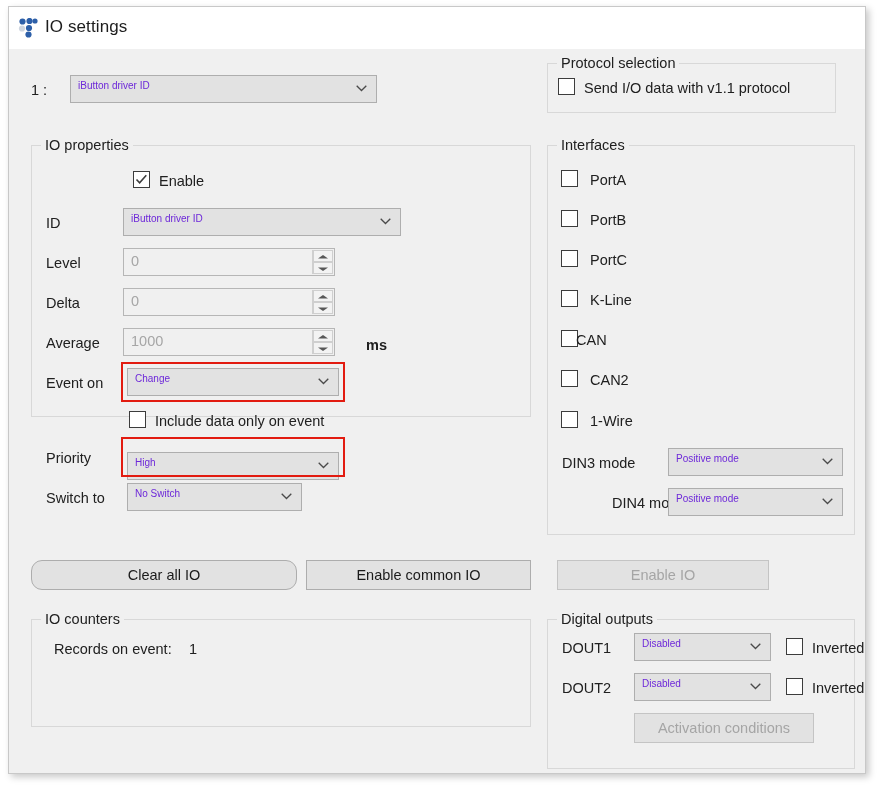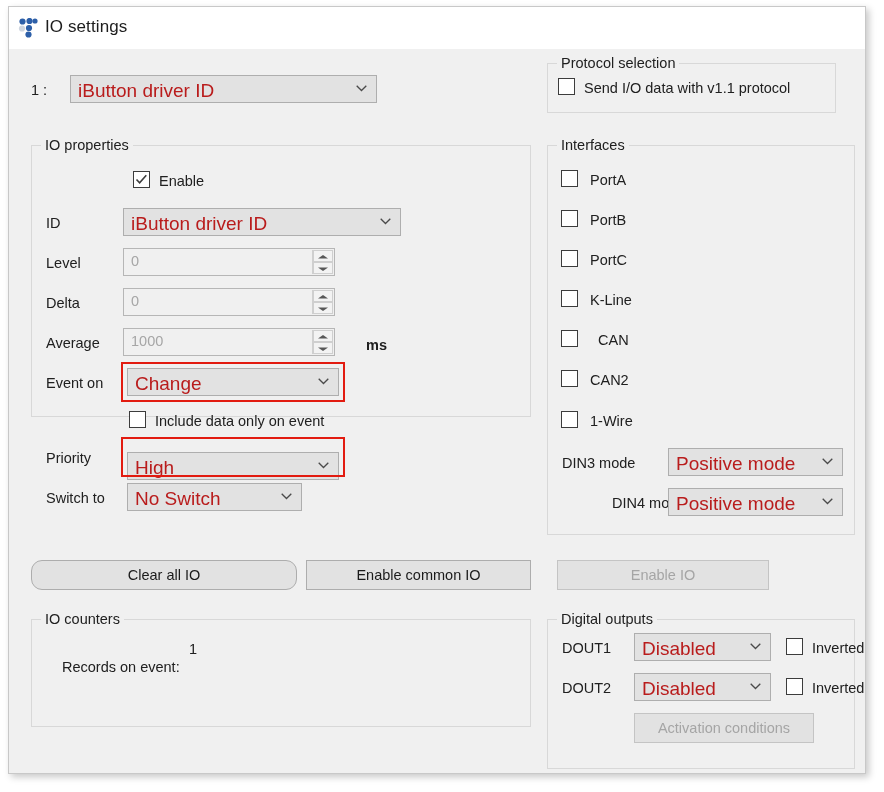--- a/index.html
+++ b/index.html
@@ -47,21 +47,21 @@
   .combo{
     position:absolute;
     background:#e2e2e2;
     border:1px solid #aeaeae;
     box-sizing:border-box;
     height:28px;
     cursor:default;
   }
   .combo .ctext{
     position:absolute;left:7px;top:4px;
-    font-size:19px;color:#b91c1c;
+    font-size:10px;color:#6d28d9;
     white-space:nowrap;
   }
   .combo .carrow{
     position:absolute;right:9px;top:9px;
     width:11px;height:7px;
   }
   .combo .carrow svg{display:block;}
 
   .spin{
     position:absolute;
@@ -294,21 +294,21 @@
       <div class="cbx" style="left:13px;top:64px;"></div>
       <div class="label" style="left:42px;top:65px;">PortB</div>
 
       <div class="cbx" style="left:13px;top:104px;"></div>
       <div class="label" style="left:42px;top:105px;">PortC</div>
 
       <div class="cbx" style="left:13px;top:144px;"></div>
       <div class="label" style="left:42px;top:145px;">K-Line</div>
 
       <div class="cbx" style="left:13px;top:184px;"></div>
-      <div class="label" style="left:50px;top:185px;">CAN</div>
+      <div class="label" style="left:28px;top:185px;">CAN</div>
 
       <div class="cbx" style="left:13px;top:224px;"></div>
       <div class="label" style="left:42px;top:225px;">CAN2</div>
 
       <div class="cbx" style="left:13px;top:265px;"></div>
       <div class="label" style="left:42px;top:266px;">1-Wire</div>
 
       <div class="label" style="left:14px;top:308px;">DIN3 mode</div>
       <div class="combo" style="left:120px;top:302px;width:175px;">
         <span class="ctext">Positive mode</span>
@@ -329,21 +329,21 @@
         </span>
       </div>
     </div>
 
     <div class="btn" style="left:22px;top:511px;width:266px;border-radius:11px;">Clear all IO</div>
     <div class="btn disabled" style="left:548px;top:511px;width:212px;">Enable IO</div>
     <div class="btn" style="left:297px;top:511px;width:225px;">Enable common IO</div>
 
     <div class="group" style="left:22px;top:570px;width:500px;height:108px;">
       <span class="glegend">IO counters</span>
-      <div class="label" style="left:30px;top:20px;margin-top:18px;">Records on event:</div>
+      <div class="label" style="left:22px;top:20px;">Records on event:</div>
       <div class="label" style="left:157px;top:20px;">1</div>
     </div>
 
     <div class="group" style="left:538px;top:570px;width:308px;height:150px;">
       <span class="glegend">Digital outputs</span>
 
       <div class="label" style="left:14px;top:19px;">DOUT1</div>
       <div class="combo" style="left:86px;top:13px;width:137px;">
         <span class="ctext">Disabled</span>
         <span class="carrow">

